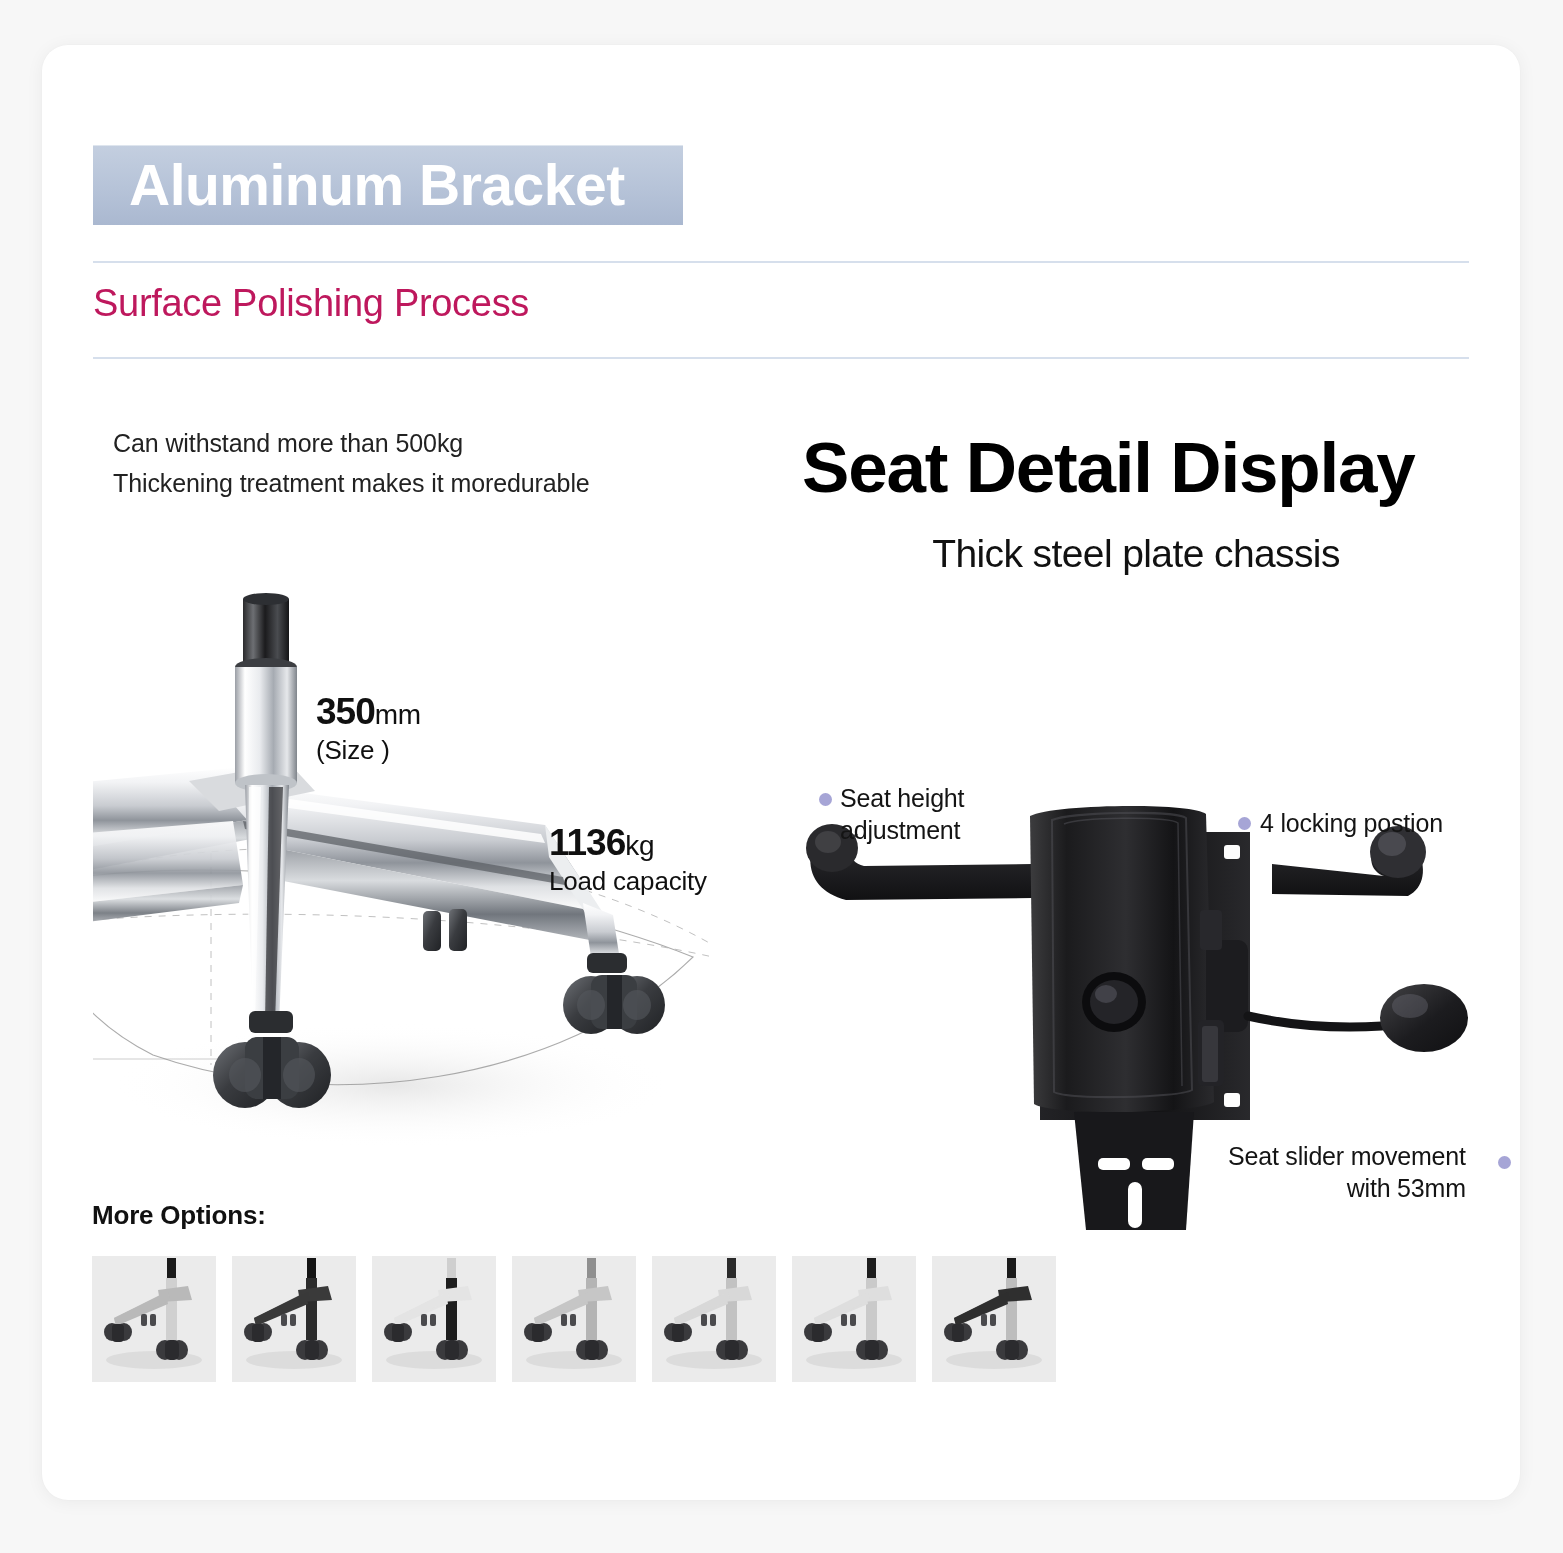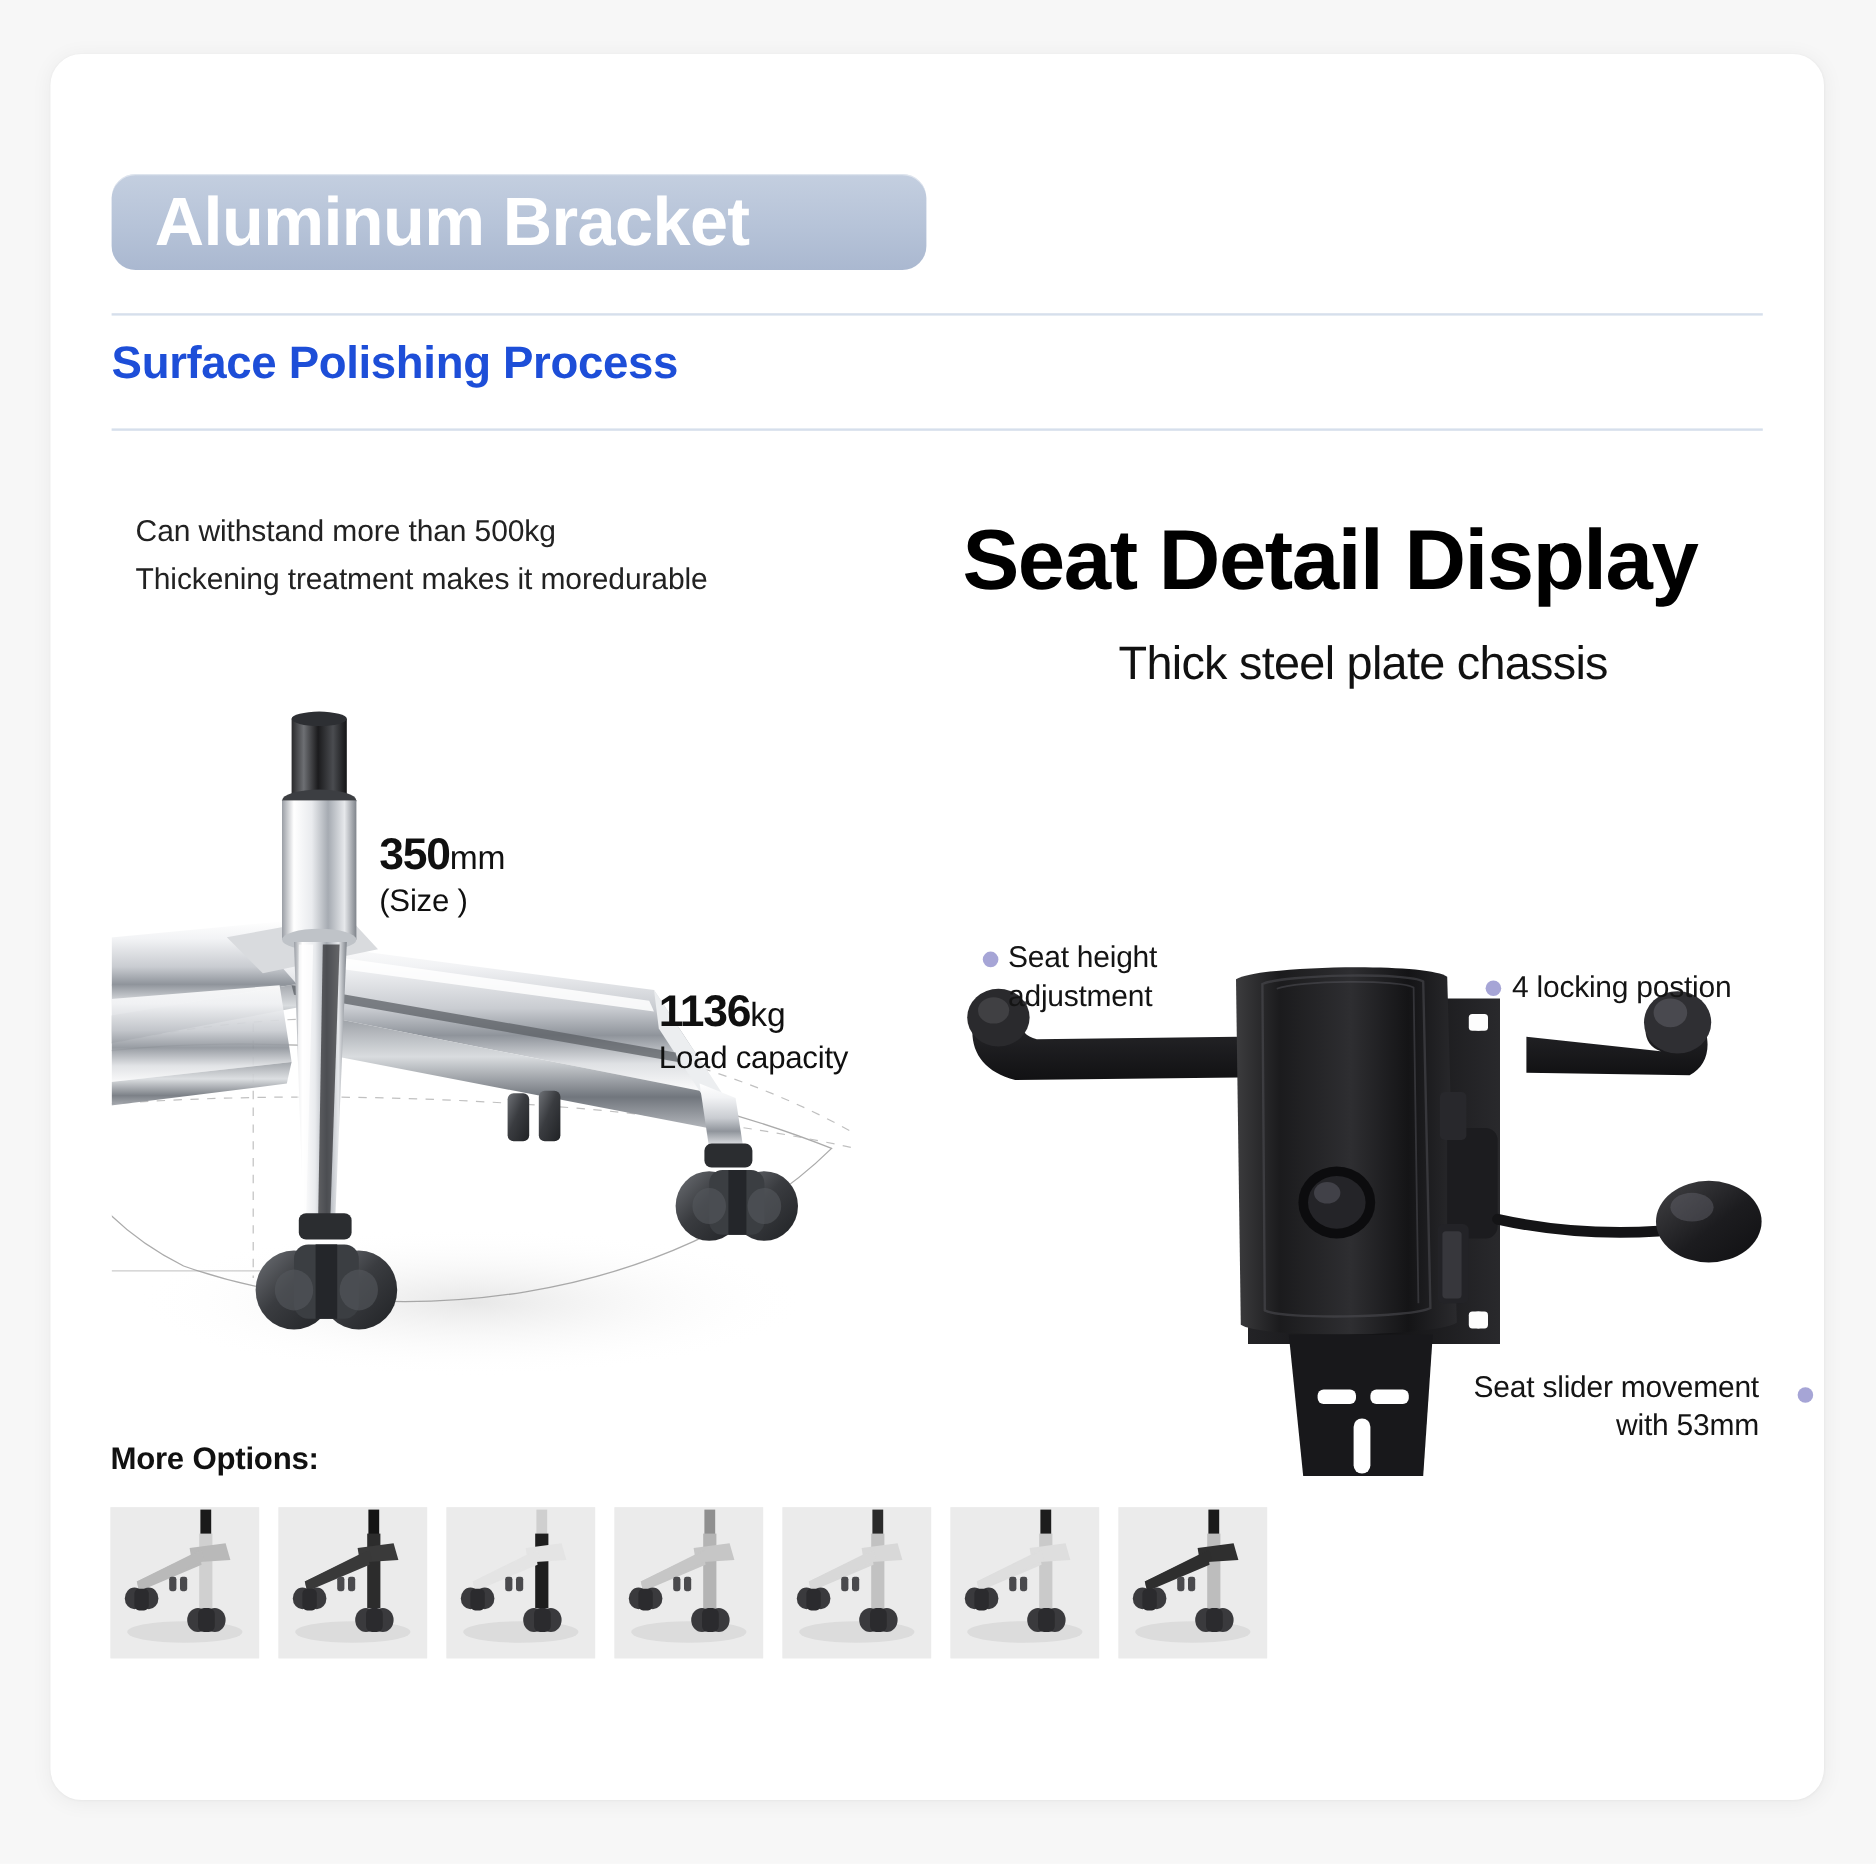--- a/index.html
+++ b/index.html
@@ -30,23 +30,23 @@
     background: #ffffff;
     border-radius: 26px;
     box-shadow: 0 2px 18px rgba(0,0,0,0.055), 0 0 2px rgba(0,0,0,0.03);
   }
 
   
   .title-badge {
     position: absolute;
     left: 51px;
     top: 100px;
-    width: 679px;
+    width: 590px;
     height: 80px;
-    border-radius: 20px;
+    border-radius: 0;
     background: linear-gradient(180deg, #c4cfe0 0%, #b6c3d8 55%, #aab8d0 100%);
     box-shadow: inset 0 1px 0 rgba(255,255,255,0.45);
   }
   .title-badge-text {
     position: absolute;
     left: 36px;
     top: 50%;
     transform: translateY(-50%);
     font-size: 57px;
     font-weight: 700;
@@ -64,22 +64,22 @@
     background: #d6dfec;
   }
   .rule-top { top: 216px; }
   .rule-bottom { top: 312px; }
 
   .subheading {
     position: absolute;
     left: 51px;
     top: 237px;
     font-size: 38px;
-    font-weight: 700;
-    color: #1d4ed8;
+    font-weight: 400;
+    color: #be185d;
     letter-spacing: -0.3px;
     white-space: nowrap;
   }
 
   
   .desc {
     position: absolute;
     left: 51px;
     top: 378px;
     font-size: 25px;

